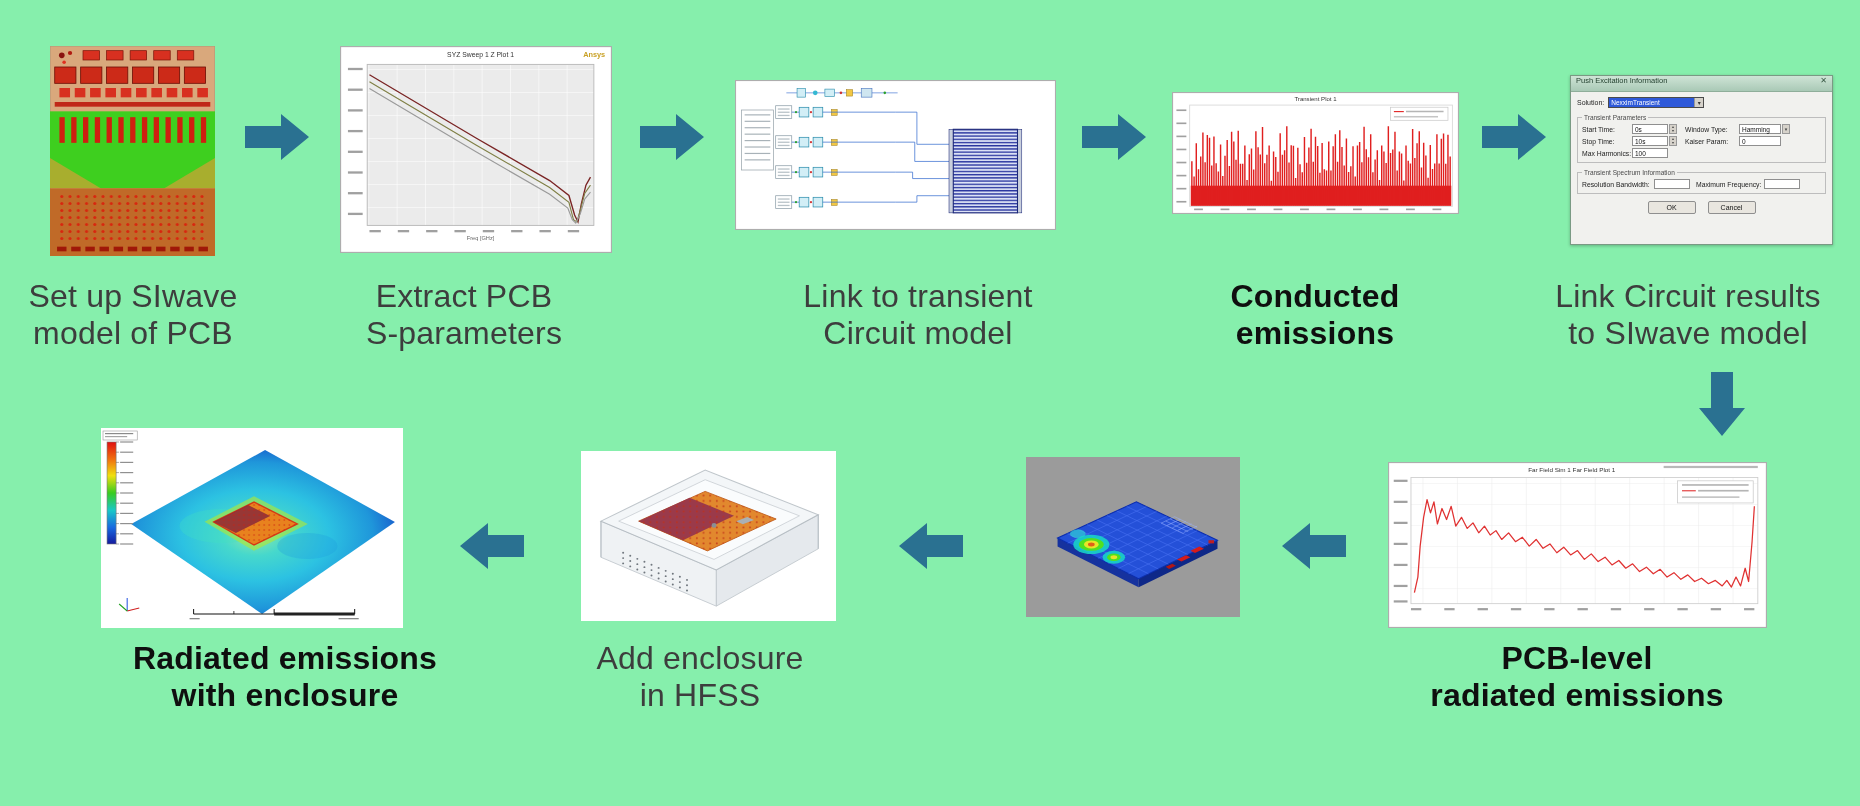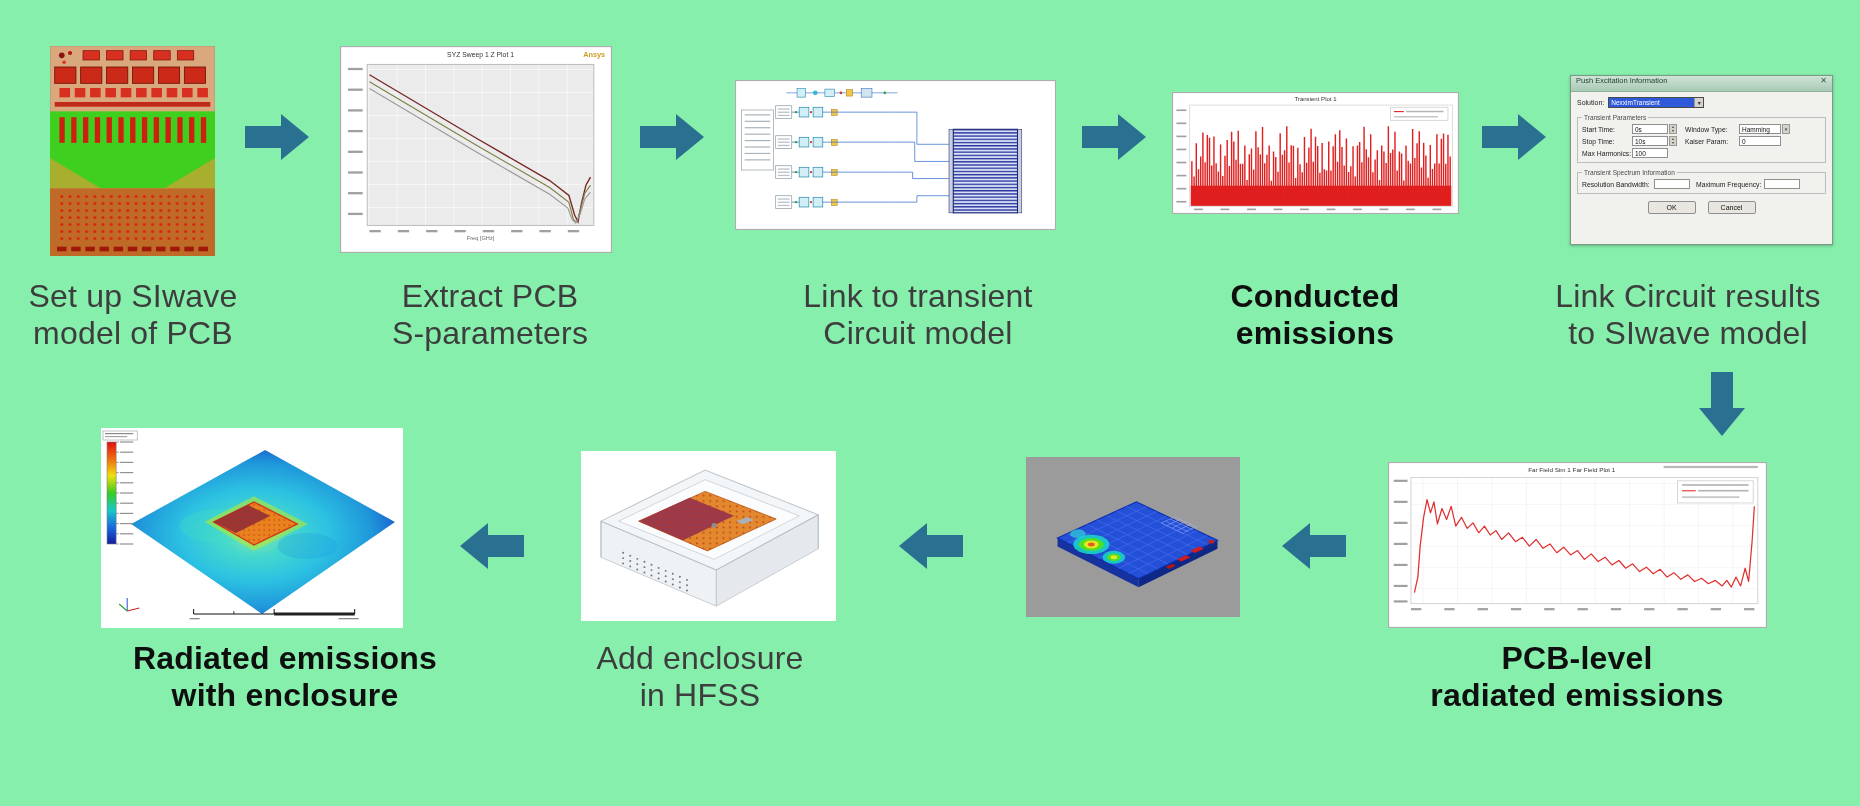--- a/index.html
+++ b/index.html
@@ -340,21 +340,21 @@
   </svg>
   <svg class="arrow" style="left:1482px;top:114px" width="64" height="46" viewBox="0 0 64 46">
     <polygon points="0,12 36,12 36,0 64,23 36,46 36,34 0,34" fill="#2a7191"></polygon>
   </svg>
   <svg class="arrow" style="left:1699px;top:372px" width="46" height="64" viewBox="0 0 46 64">
     <polygon points="12,0 12,36 0,36 23,64 46,36 34,36 34,0" fill="#2a7191"></polygon>
   </svg>
 
   <div class="step-label" style="left:13px;top:278px;width:240px">Set up SIwave
 model of PCB</div>
-  <div class="step-label" style="left:350px;top:278px;width:280px">Extract PCB
+  <div class="step-label" style="left:324px;top:278px;width:280px">Extract PCB
 S-parameters</div>
   <div class="step-label" style="left:758px;top:278px;width:320px">Link to transient
 Circuit model</div>
   <div class="step-label em" style="left:1165px;top:278px;width:300px">Conducted
 emissions</div>
   <div class="step-label" style="left:1528px;top:278px;width:320px">Link Circuit results
 to SIwave model</div>
 
   <div class="thumb" style="left:101px;top:428px;width:302px;height:200px">
     <svg viewBox="0 0 300 200" preserveAspectRatio="none">

